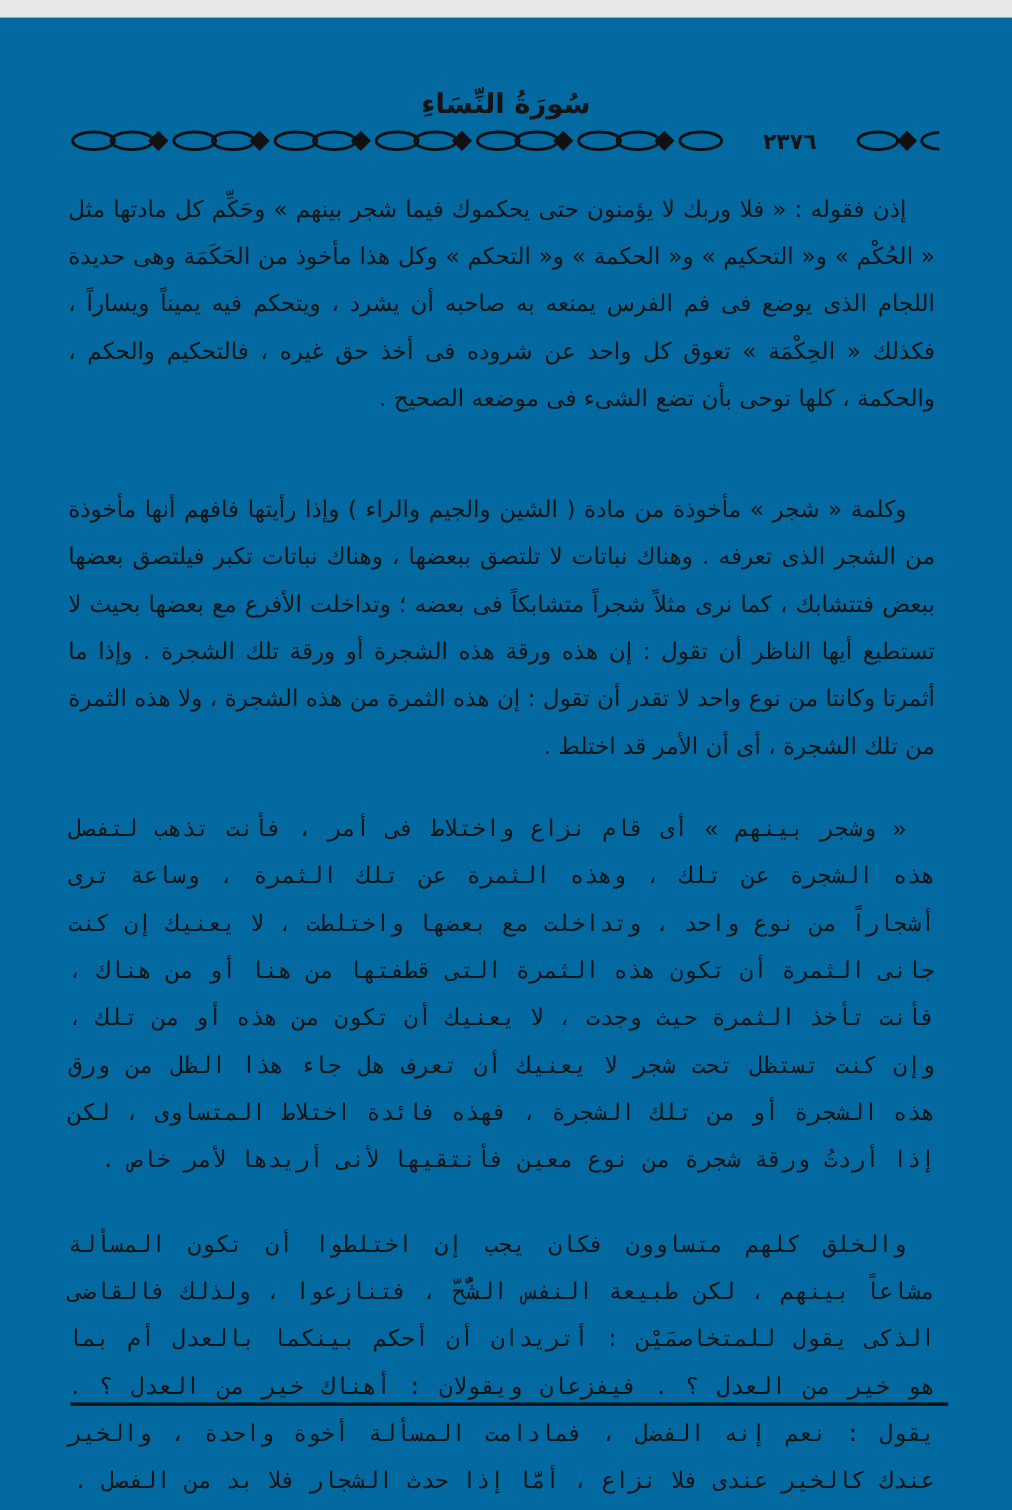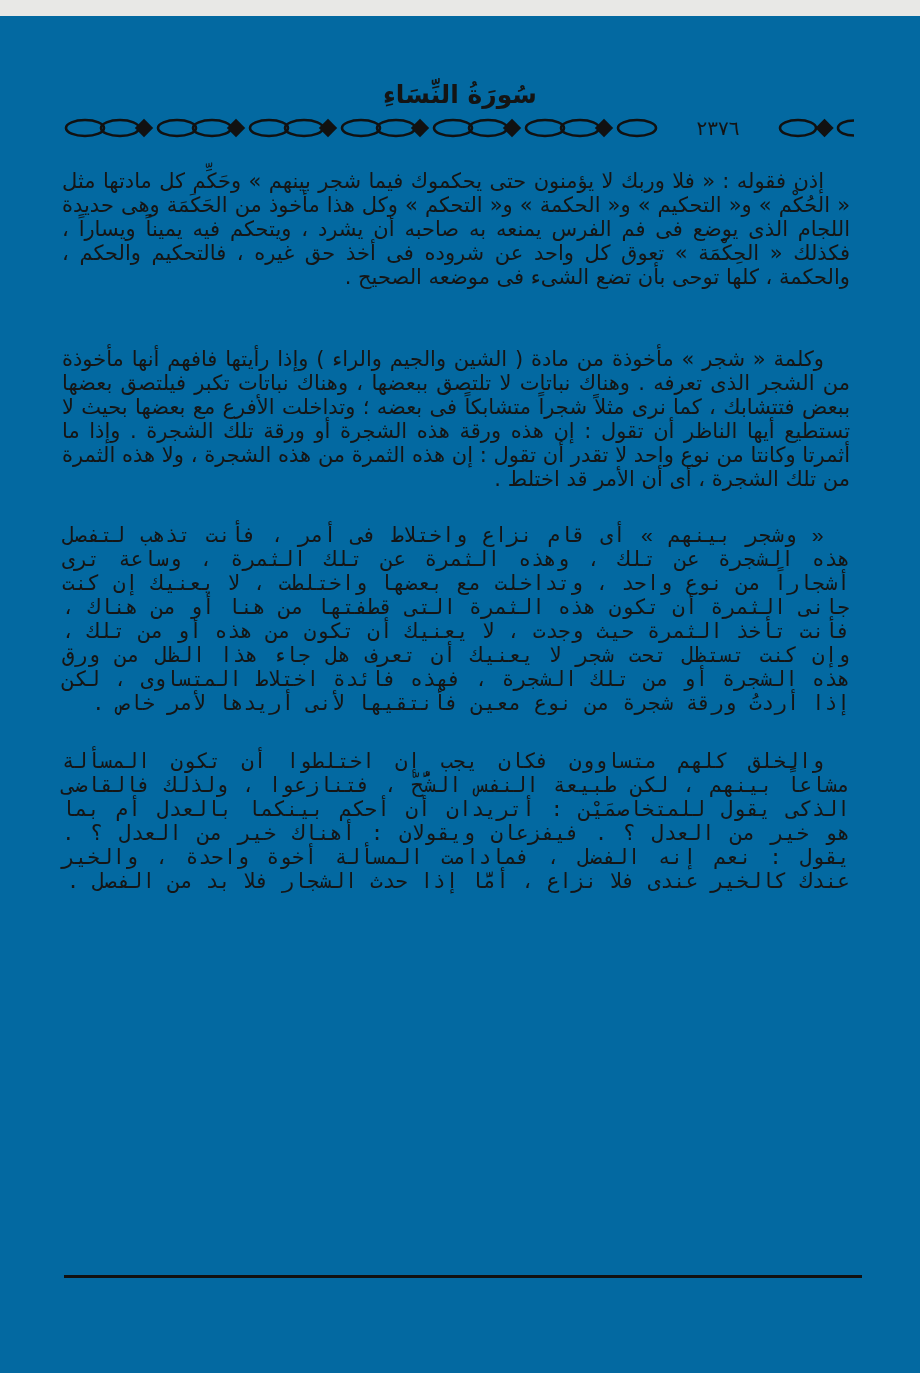--- a/index.html
+++ b/index.html
@@ -29,33 +29,33 @@
     direction: ltr;
     display: flex;
     align-items: center;
     justify-content: space-between;
     margin: 8px 58px 0 62px;
     gap: 8px;
   }
   .chain { flex: 0 0 auto; }
   .page-number {
     font-size: 20px;
-    font-weight: normal;
+    font-weight: bold;
     color: #141414;
     white-space: nowrap;
     line-height: 1;
     padding: 0 2px;
   }
 
   
   .body-text {
     direction: rtl;
     margin: 30px 70px 0 62px;
     font-size: 21px;
-    line-height: 24px;
+    line-height: 43px;
     text-align: justify;
     color: #151515;
   }
   .body-text p {
     text-indent: 26px;
     margin: 0;
   }
   .body-text p.gap-large { margin-top: 58px; }
   .body-text p.gap-normal { margin-top: 34px; font-family: Liberation Mono, monospace; }
 

